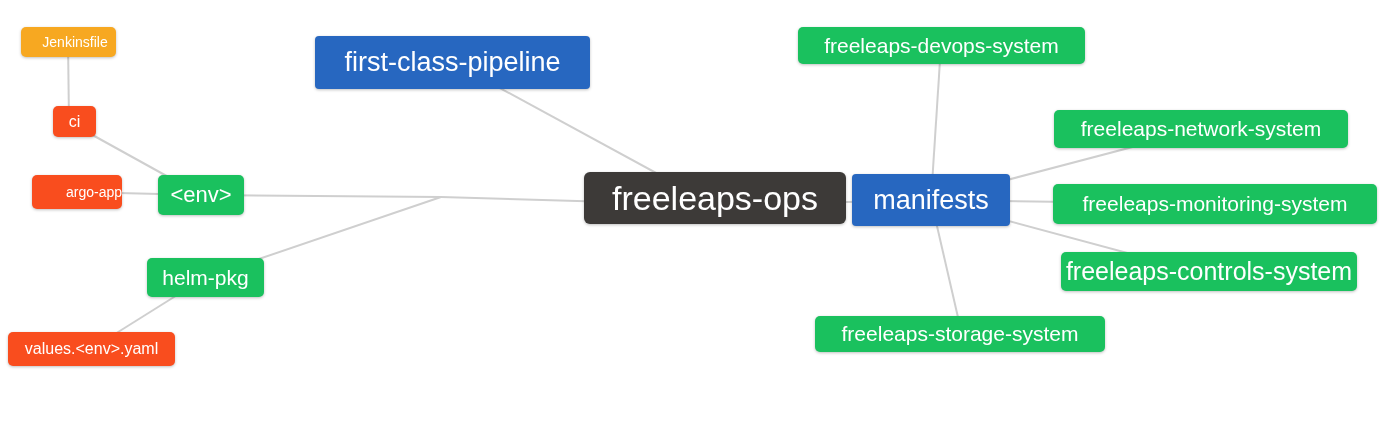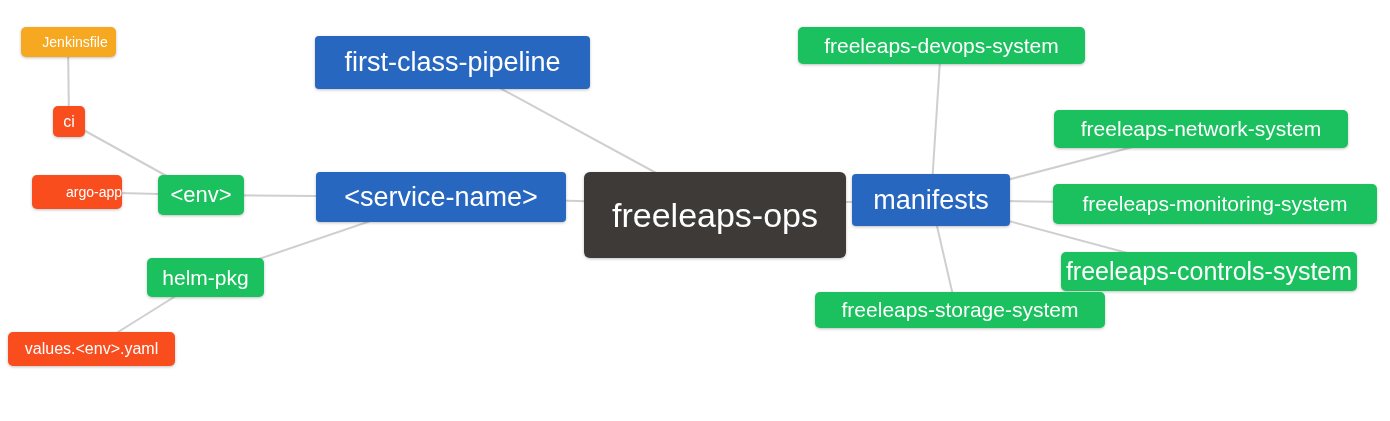--- a/index.html
+++ b/index.html
@@ -36,34 +36,34 @@
   }
   .node span { pointer-events: none; }
   .c-root   { background: #3d3a38; border-radius: 6px; }
   .c-blue   { background: #2767c0; border-radius: 4px; }
   .c-green  { background: #1ac15e; }
   .c-red    { background: #f94d1e; }
   .c-orange { background: #f7a821; padding-left: 13px; }
 
   
   .n-jenkinsfile { left: 21px;  top: 27px;  width: 95px;  height: 30px; font-size: 14px; }
-  .n-ci          { left: 53px;  top: 106px; width: 32px;  height: 31px; font-size: 16px; }
+  .n-ci          { left: 53px;  top: 106px; width: 43px;  height: 31px; font-size: 16px; }
   .n-argo        { left: 32px;  top: 175px; width: 90px;  height: 34px; font-size: 14px; justify-content: flex-end; }
   .n-env         { left: 158px; top: 175px; width: 86px;  height: 40px; font-size: 22px; }
   .n-helm        { left: 147px; top: 258px; width: 117px; height: 39px; font-size: 21px; }
   .n-values      { left: 8px;   top: 332px; width: 167px; height: 34px; font-size: 16px; }
   .n-fcp         { left: 315px; top: 36px;  width: 275px; height: 53px; font-size: 27px; }
   .n-service     { left: 316px; top: 172px; width: 250px; height: 50px; font-size: 27px; }
-  .n-root        { left: 584px; top: 172px; width: 262px; height: 86px; font-size: 34px; }
+  .n-root        { left: 584px; top: 172px; width: 262px; height: 52px; font-size: 34px; }
   .n-manifests   { left: 852px; top: 174px; width: 158px; height: 52px; font-size: 27px; }
   .n-devops      { left: 798px; top: 27px;  width: 287px; height: 37px; font-size: 21px; }
   .n-network     { left: 1054px; top: 110px; width: 294px; height: 38px; font-size: 21px; }
   .n-monitoring  { left: 1053px; top: 184px; width: 324px; height: 40px; font-size: 21px; }
   .n-controls    { left: 1061px; top: 252px; width: 296px; height: 39px; font-size: 25px; }
-  .n-storage     { left: 815px; top: 292px; width: 290px; height: 36px; font-size: 21px; }
+  .n-storage     { left: 815px; top: 316px; width: 290px; height: 36px; font-size: 21px; }
 </style>
 </head>
 <body>
 
 <div id="canvas">
 
   <svg id="edges" viewBox="0 0 1390 421" xmlns="http://www.w3.org/2000/svg">
     <line x1="68" y1="42" x2="69" y2="122"></line>
     <line x1="69" y1="122" x2="201" y2="195"></line>
     <line x1="77" y1="192" x2="201" y2="195"></line>
@@ -101,23 +101,20 @@
   </div>
 
   <div class="node c-red n-values">
     <span>values.&lt;env&gt;.yaml</span>
   </div>
 
   <div class="node c-blue n-fcp">
     <span>first-class-pipeline</span>
   </div>
 
-  <div class="node c-blue n-service">
-    <span>&lt;service-name&gt;</span>
-  </div>
 
   <div class="node c-root n-root">
     <span>freeleaps-ops</span>
   </div>
 
   <div class="node c-blue n-manifests">
     <span>manifests</span>
   </div>
 
   <div class="node c-green n-devops">

